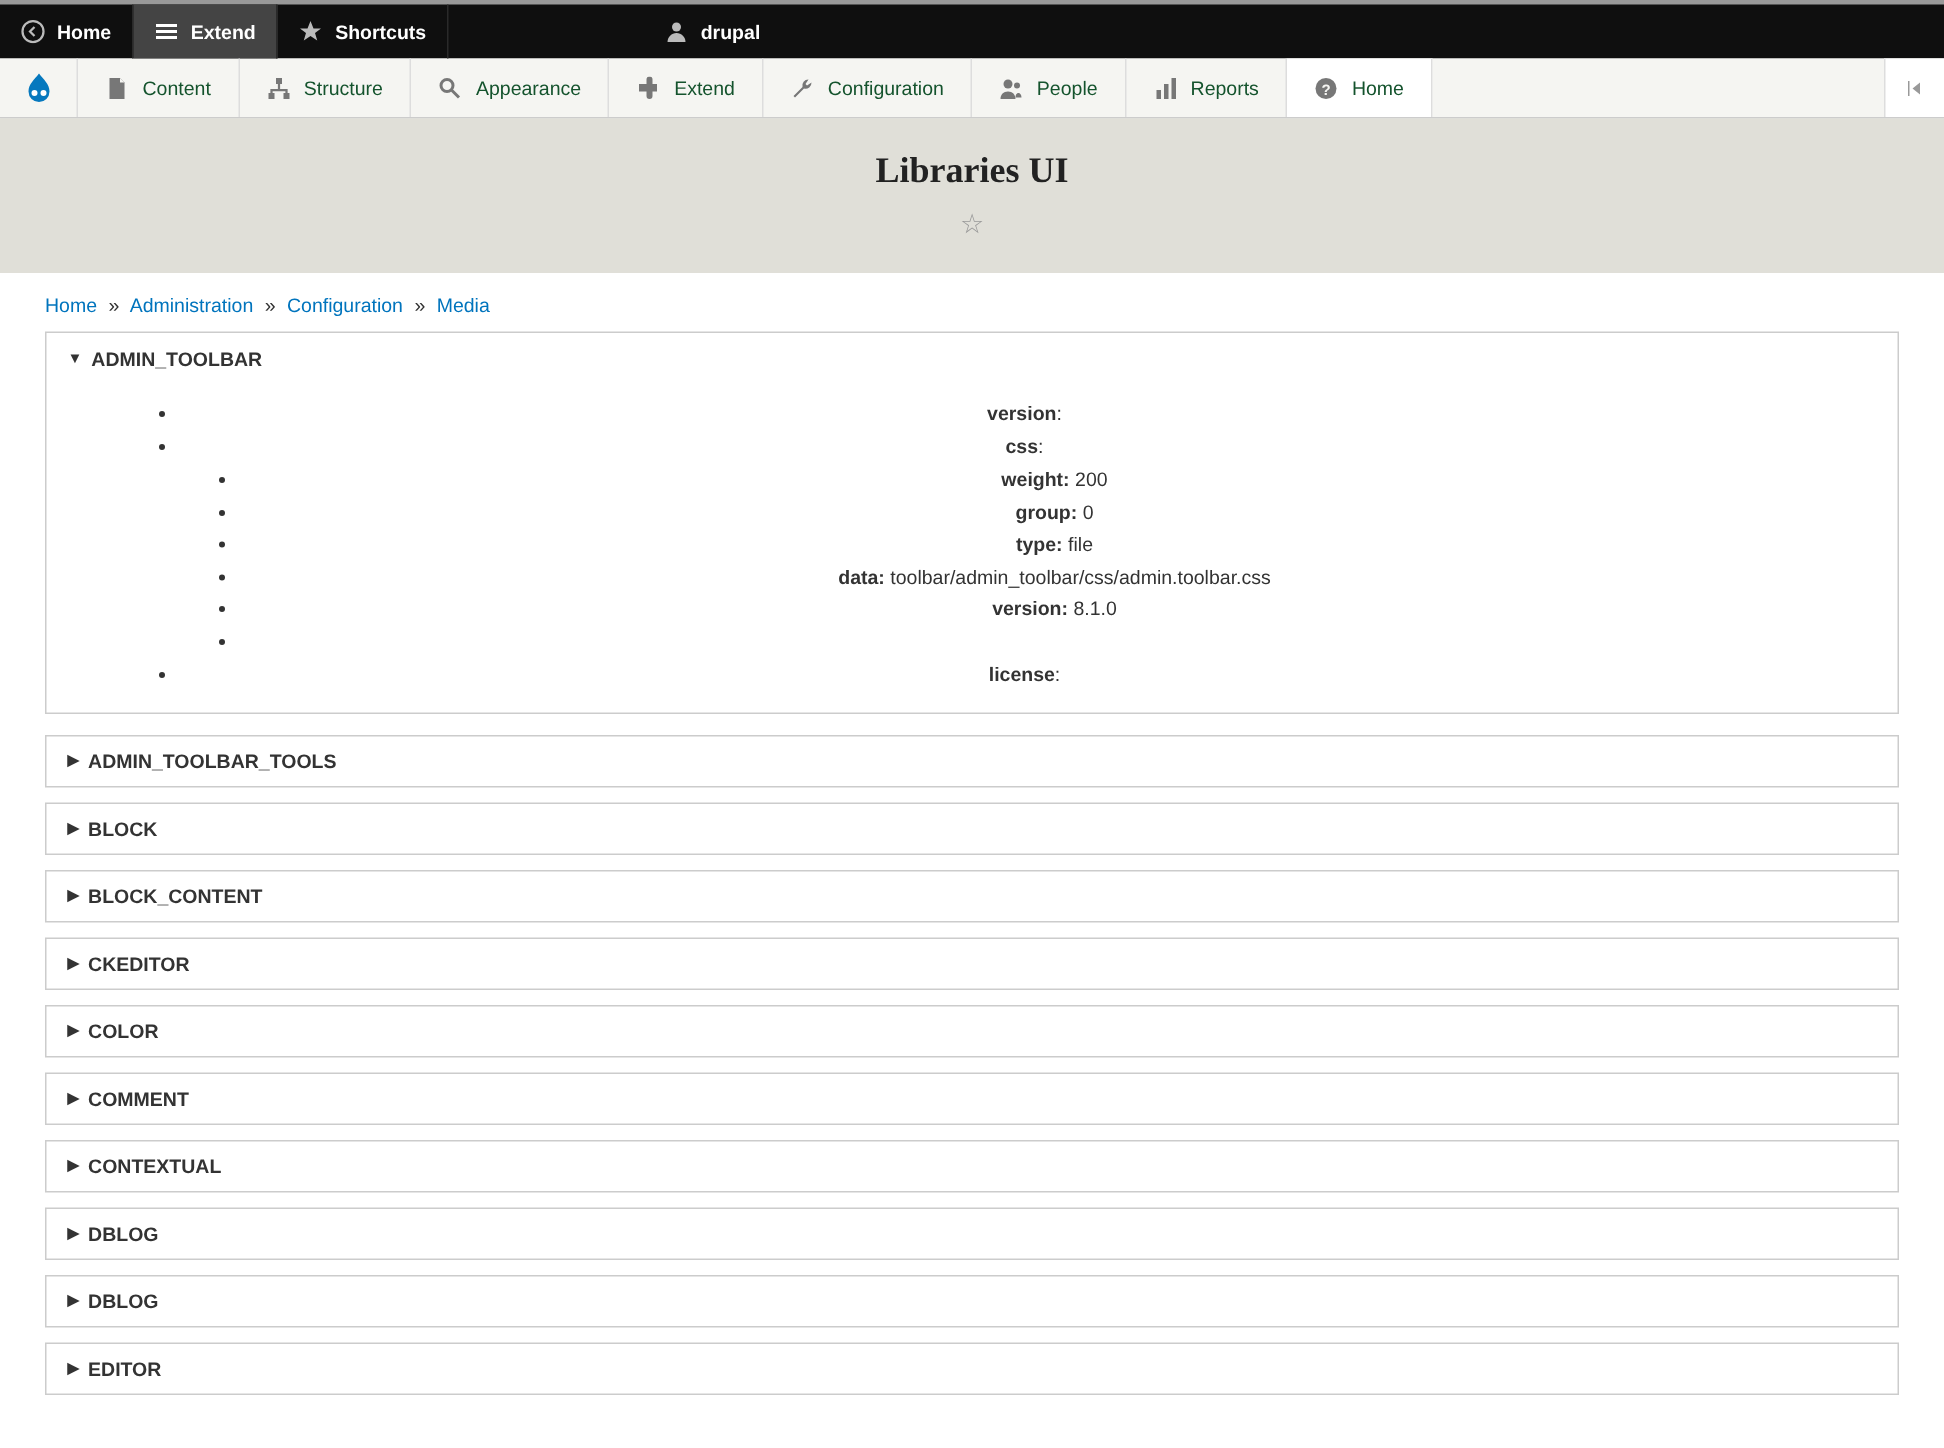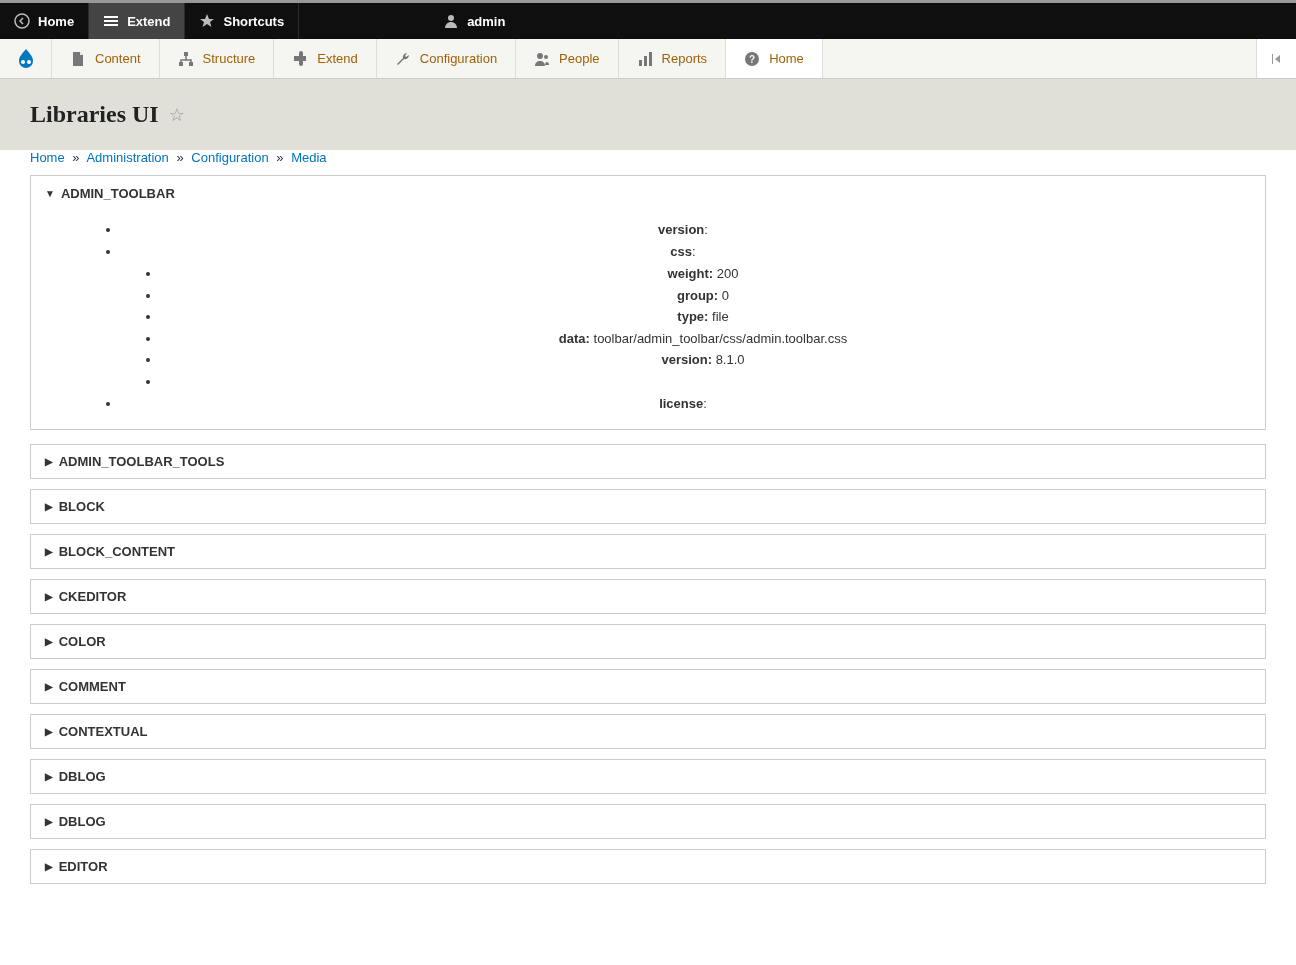--- a/index.html
+++ b/index.html
@@ -7,30 +7,30 @@
 .toolbar-top { background: #0f0f0f; height: 39px; display: flex; align-items: stretch; border-top: 3px solid #999; }
 .toolbar-top .item { display: flex; align-items: center; padding: 0 14px; color: #fff; font-size: 13px; font-weight: bold; border-right: 1px solid #2a2a2a; cursor: pointer; gap: 8px; }
 .toolbar-top .item.active { background: #444; }
 .toolbar-top .item.user { margin-left: 130px; border-right: none; }
 .toolbar-top .icon { width: 16px; height: 16px; display: inline-flex; align-items: center; justify-content: center; }
 .toolbar-top svg { fill: #bbb; }
 .toolbar-top .item.active svg { fill: #fff; }
 
 .toolbar-admin { background: #f5f5f2; height: 40px; display: flex; align-items: stretch; border-bottom: 1px solid #ccc; box-shadow: 0 1px 2px rgba(0,0,0,.1); }
 .toolbar-admin .logo { width: 52px; display: flex; align-items: center; justify-content: center; border-right: 1px solid #ddd; }
-.toolbar-admin .tab { display: flex; align-items: center; padding: 0 18px; border-right: 1px solid #ddd; color: #a16207; cursor: pointer; gap: 9px; font-size: 13px; }
+.toolbar-admin .tab { display: flex; align-items: center; padding: 0 18px; border-right: 1px solid #ddd; color: #14532d; cursor: pointer; gap: 9px; font-size: 13px; }
 .toolbar-admin .tab svg { fill: #777; width: 16px; height: 16px; }
 .toolbar-admin .spacer { flex: 1; }
 .toolbar-admin .collapse { width: 40px; display: flex; align-items: center; justify-content: center; border-left: 1px solid #ddd; cursor: pointer; background: #fff; }
 
-.title-region { background: #e0dfd8; padding: 22px 30px; display: flex; align-items: center; gap: 10px; }
+.title-region { background: #e0dfd8; padding: 22px 30px; display: flex; align-items: center; gap: 10px; flex-direction: column; }
 .title-region h1 { font-size: 24px; font-weight: bold; color: #222; font-family: Georgia, "Times New Roman", serif; }
 .title-region .star { color: #999; font-size: 18px; cursor: pointer; }
 
-.breadcrumb { padding: 0 30px 10px; font-size: 13px; }
+.breadcrumb { padding: 14px 30px 10px; font-size: 13px; }
 .breadcrumb a { color: #0074bd; text-decoration: none; }
 .breadcrumb .sep { color: #333; margin: 0 4px; }
 
 .content { padding: 0 30px 30px; }
 
 .details-open { border: 1px solid #ccc; margin-bottom: 14px; }
 .details-open .tri { font-size: 10px; }
 .details-open .body { padding: 6px 20px 14px 50px; font-size: 13px; line-height: 1.5; }
 .details-open .body .tree-label { font-weight: bold; margin-left: 0; }
 .details-open ul { list-style: disc; margin-left: 40px; margin-top: 2px; }
@@ -72,21 +72,21 @@
       </span>
     <span>Shortcuts</span>
   </div>
   <div class="item user">
     <span class="icon">
         <svg viewBox="0 0 16 16">
           <circle cx="8" cy="5" r="3"></circle>
           <path d="M2 15c0-3.3 2.7-6 6-6s6 2.7 6 6z"></path>
         </svg>
       </span>
-    <span>admin</span>
+    <span>drupal</span>
   </div>
 </div>
 
 <div class="toolbar-admin">
   <div class="logo">
     <svg width="24" height="24" viewBox="0 0 24 24">
         <path fill="#0678be" d="M12 2C9 6 5 9 5 14a7 7 0 0014 0c0-5-4-8-7-12z"></path>
         <circle cx="9" cy="15" r="2" fill="#fff"></circle>
         <circle cx="15" cy="15" r="2" fill="#fff"></circle>
       </svg>
@@ -99,20 +99,27 @@
     <span>Content</span>
   </div>
   <div class="tab">
     <svg viewBox="0 0 16 16">
         <rect x="6" y="1" width="4" height="4"></rect>
         <rect x="1" y="11" width="4" height="4"></rect>
         <rect x="11" y="11" width="4" height="4"></rect>
         <path d="M8 5v4M3 11V9h10v2" fill="none" stroke="#777" stroke-width="1.5"></path>
       </svg>
     <span>Structure</span>
+  </div>
+  <div class="tab">
+    <svg viewBox="0 0 16 16">
+        <circle cx="6" cy="6" r="4" fill="none" stroke="#777" stroke-width="2"></circle>
+        <path d="M9 9l5 5" stroke="#777" stroke-width="2"></path>
+      </svg>
+    <span>Appearance</span>
   </div>
   <div class="tab">
     <svg viewBox="0 0 16 16">
         <path d="M2 5h5V2a2 2 0 014 0v3h3v5h-3v3a2 2 0 01-4 0v-3H2z"></path>
       </svg>
     <span>Extend</span>
   </div>
   <div class="tab">
     <svg viewBox="0 0 16 16">
         <path d="M14 4a4 4 0 01-5 4L3 14l-1-1 6-6a4 4 0 014-5l-2 3 1 1z"></path>

